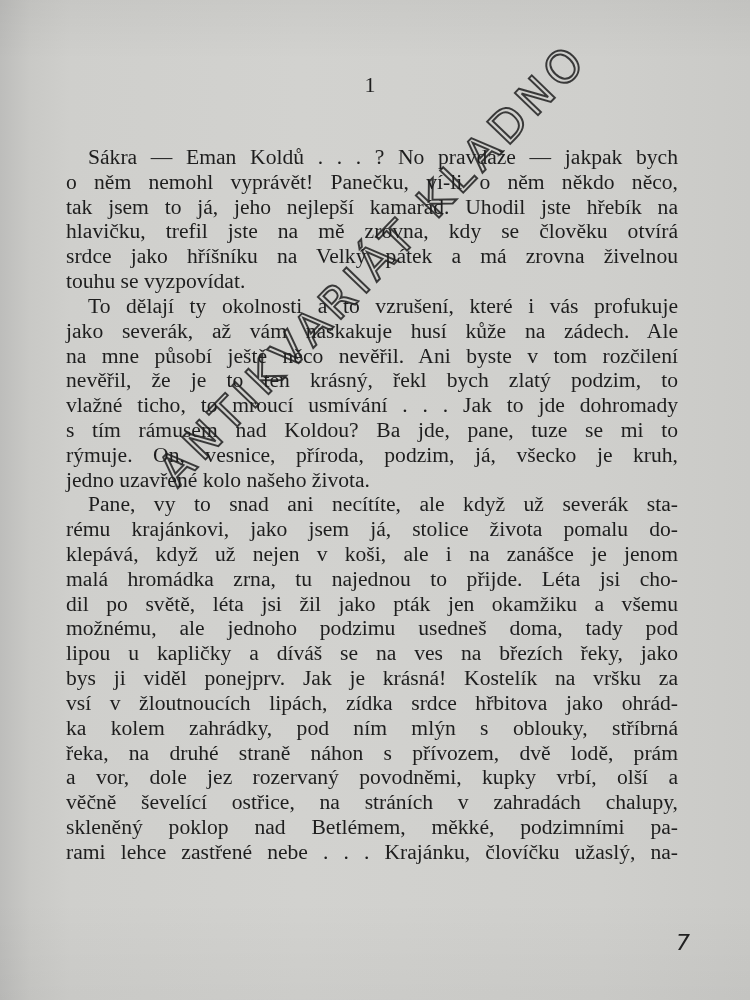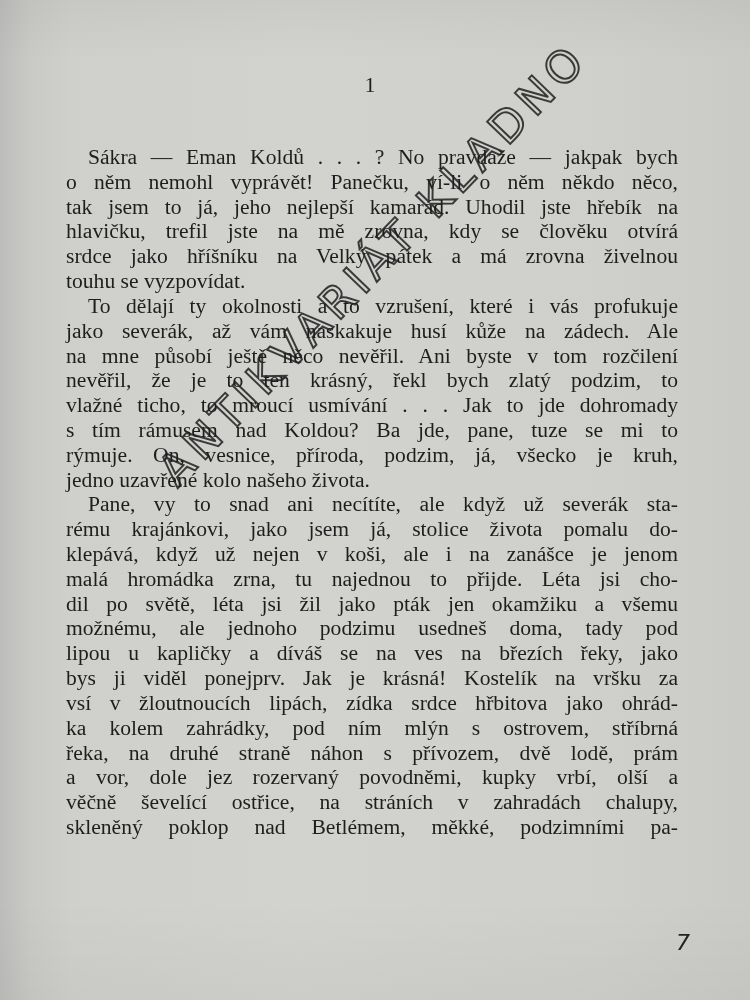--- a/index.html
+++ b/index.html
@@ -65,22 +65,23 @@
   <span class="line last">jedno uzavřené kolo našeho života.</span>
   <span class="line indent">Pane, vy to snad ani necítíte, ale když už severák sta-</span>
   <span class="line">rému krajánkovi, jako jsem já, stolice života pomalu do-</span>
   <span class="line">klepává, když už nejen v koši, ale i na zanášce je jenom</span>
   <span class="line">malá hromádka zrna, tu najednou to přijde. Léta jsi cho-</span>
   <span class="line">dil po světě, léta jsi žil jako pták jen okamžiku a všemu</span>
   <span class="line">možnému, ale jednoho podzimu usedneš doma, tady pod</span>
   <span class="line">lipou u kapličky a díváš se na ves na březích řeky, jako</span>
   <span class="line">bys ji viděl ponejprv. Jak je krásná! Kostelík na vršku za</span>
   <span class="line">vsí v žloutnoucích lipách, zídka srdce hřbitova jako ohrád-</span>
-  <span class="line">ka kolem zahrádky, pod ním mlýn s ostrovem, stříbrná</span>
+  <span class="line">ka kolem zahrádky, pod ním mlýn s oblouky, stříbrná</span>
   <span class="line">řeka, na druhé straně náhon s přívozem, dvě lodě, prám</span>
   <span class="line">a vor, dole jez rozervaný povodněmi, kupky vrbí, olší a</span>
   <span class="line">věčně ševelící ostřice, na stráních v zahradách chalupy,</span>
   <span class="line">skleněný poklop nad Betlémem, měkké, podzimními pa-</span>
+  <span class="line">rami lehce zastřené nebe . . . Krajánku, človíčku užaslý, na-</span>
 </div>
 
 <div class="watermark">ANTIKVARIÁT KLADNO</div>
 
 <div class="folio">7</div>
 
 </body></html>

